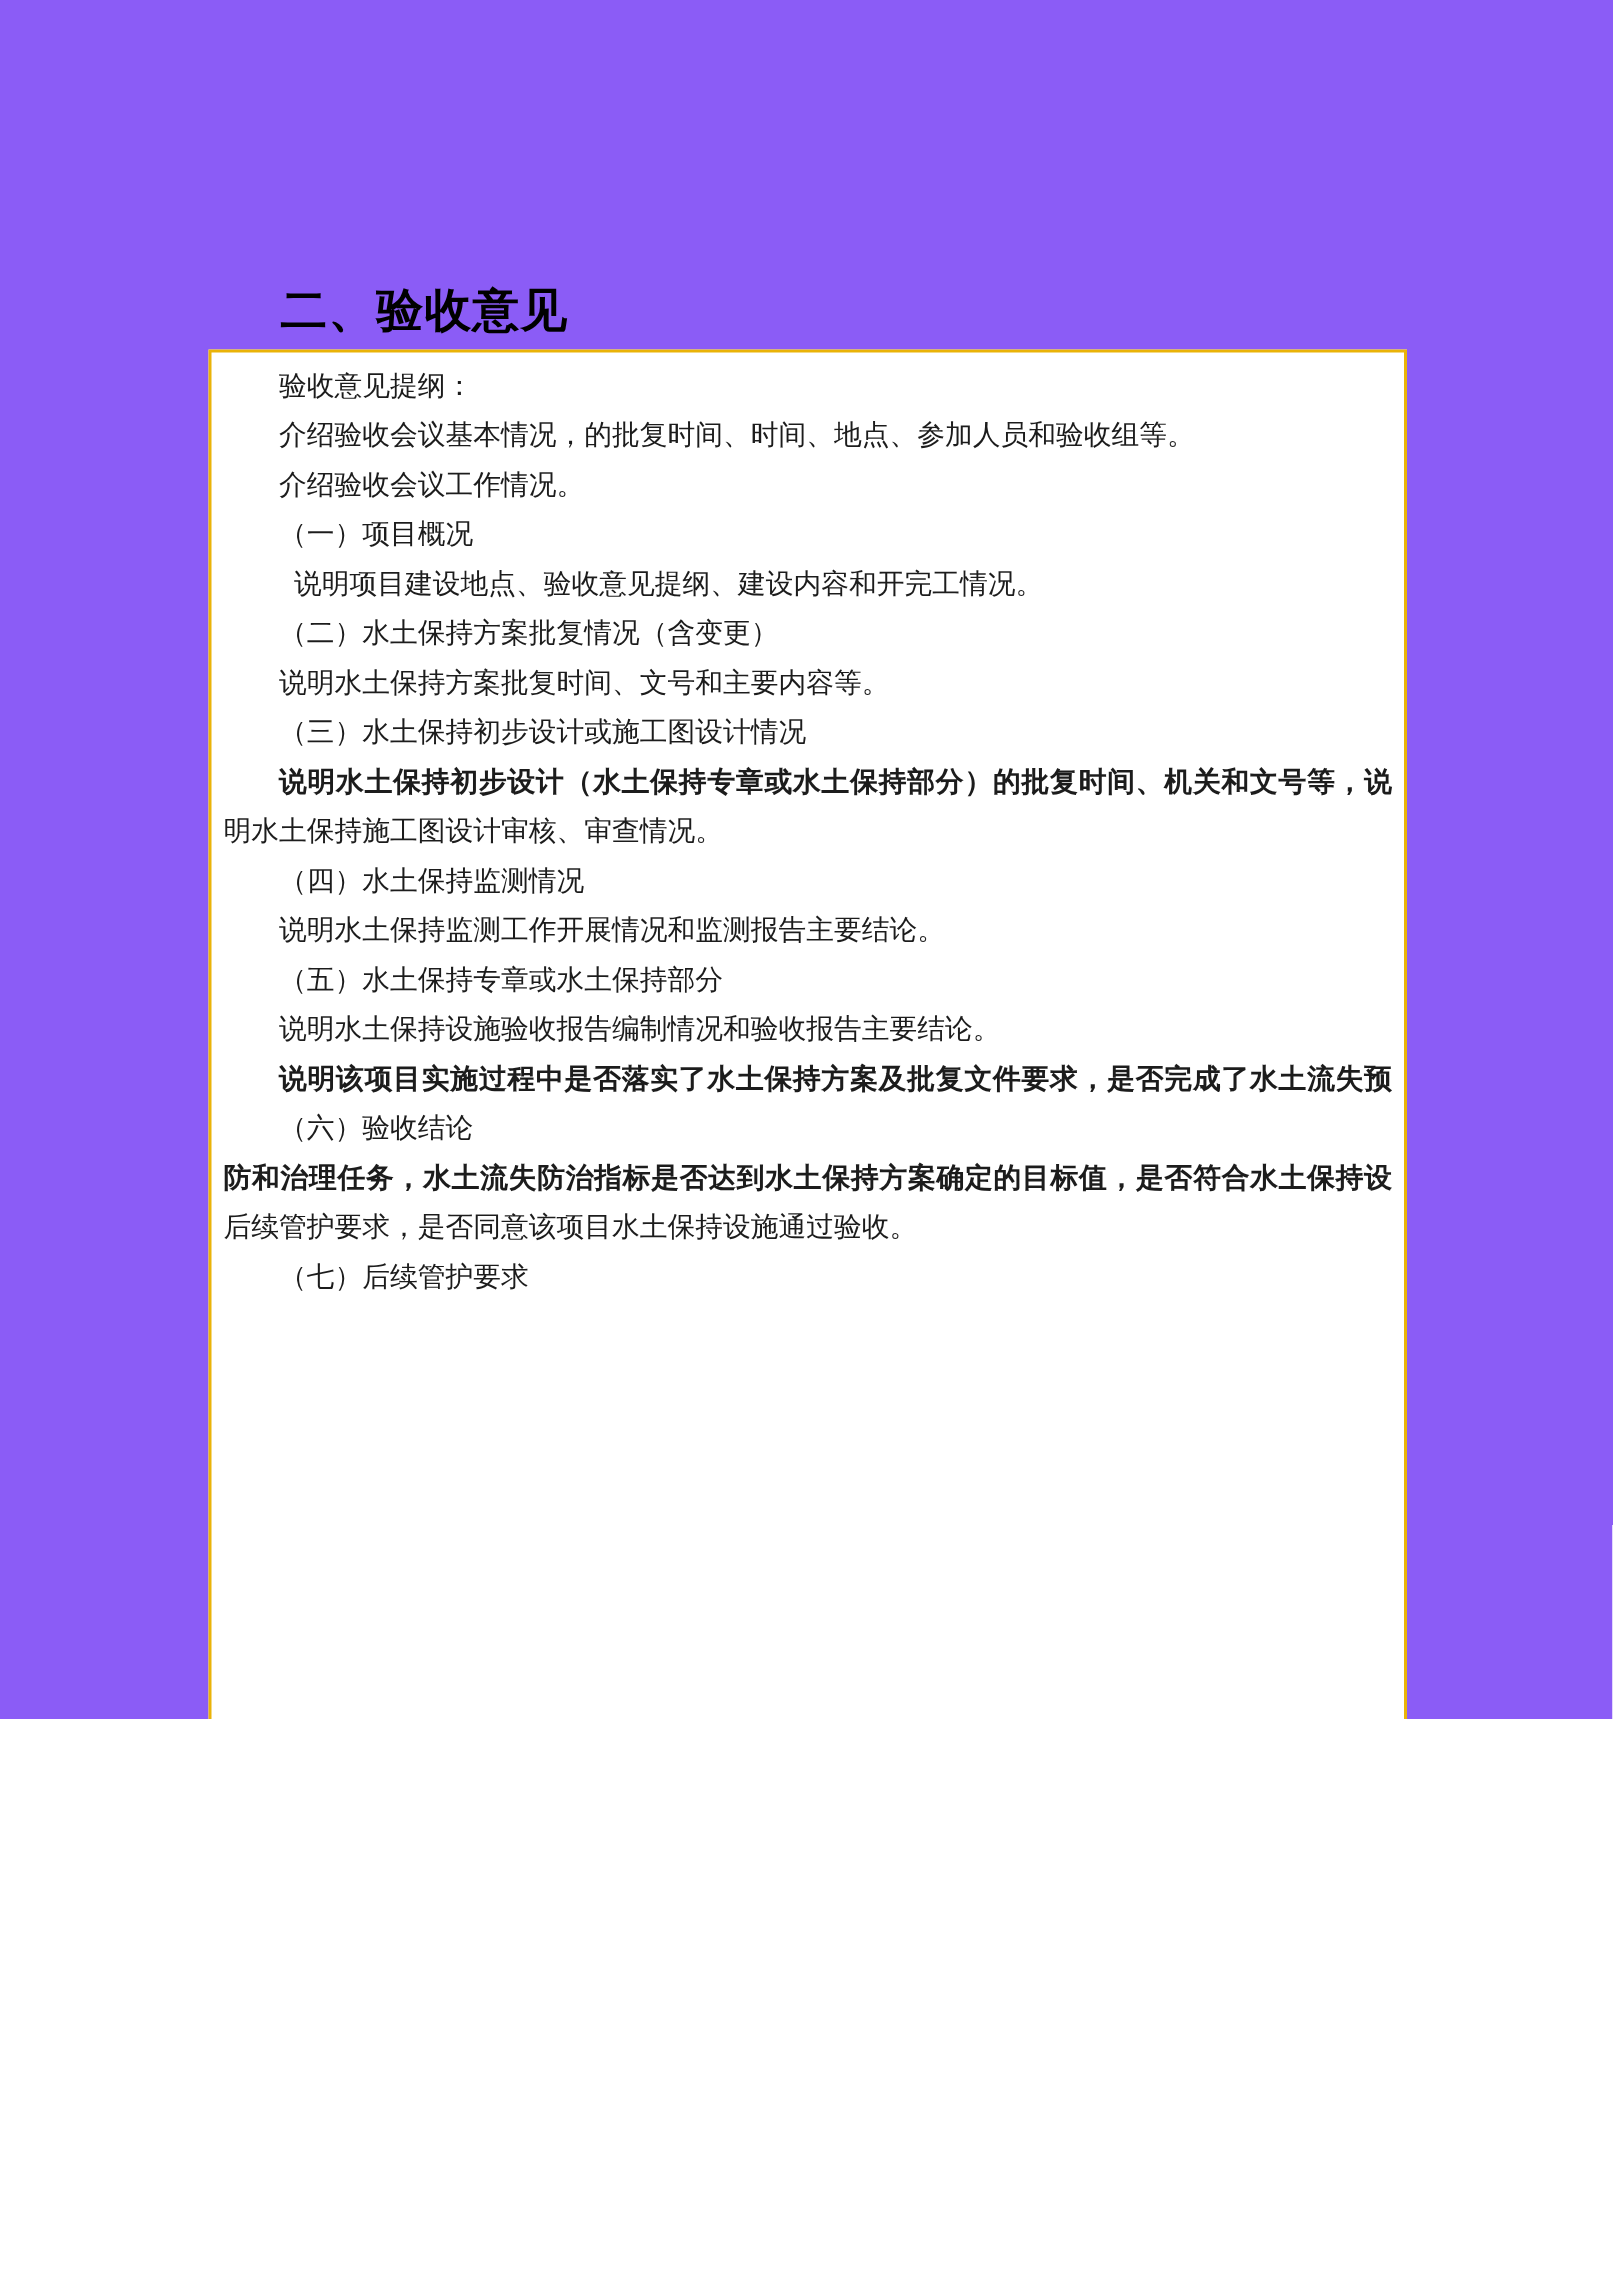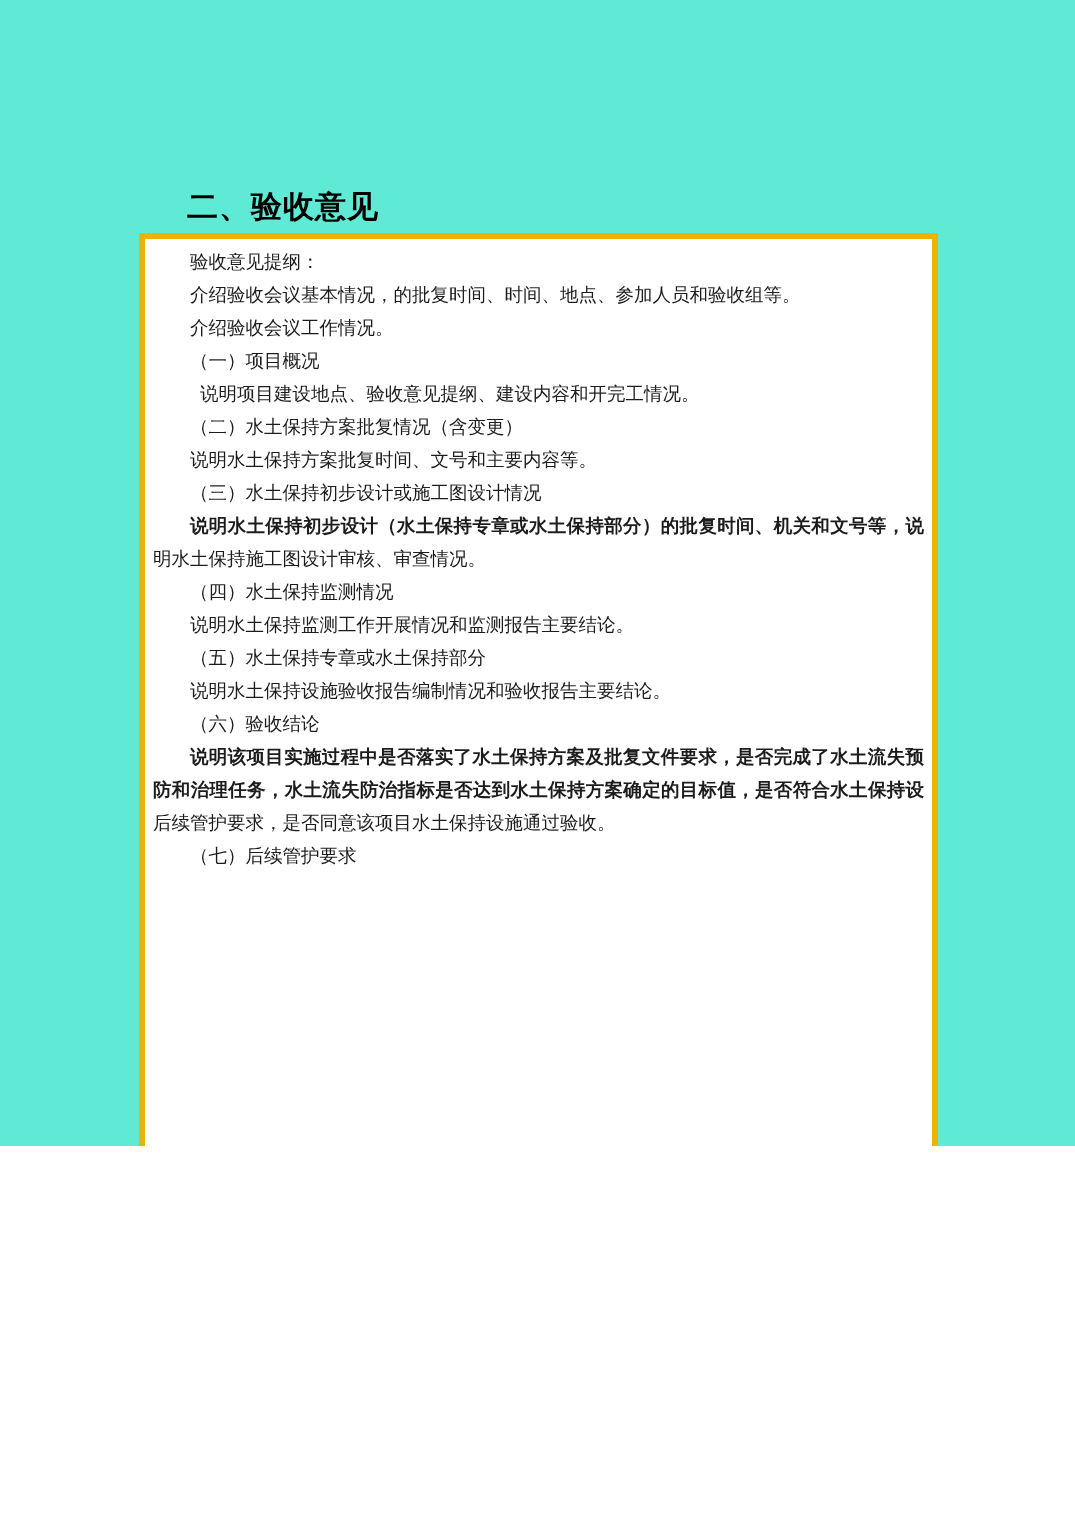--- a/index.html
+++ b/index.html
@@ -1,21 +1,21 @@
 <!DOCTYPE html>
 <html><head>
 <meta charset="utf-8">
 <style>
   * { margin: 0; padding: 0; box-sizing: border-box; }
   html, body { background: #ffffff; }
   .page {
     position: relative;
     width: 1075px;
     height: 1146px;
-    background: #5eead4;
+    background: #8b5cf6;
     font-family: "Liberation Serif", "DejaVu Serif", serif;
     color: #1a1a1a;
     overflow: hidden;
   }
   .doc-title {
     position: absolute;
     left: 187px;
     top: 186px;
     font-family: "Liberation Sans", "DejaVu Sans", sans-serif;
     font-weight: bold;
@@ -23,21 +23,21 @@
     letter-spacing: 1px;
     color: #000000;
     white-space: nowrap;
   }
   .outline-box {
     position: absolute;
     left: 139px;
     top: 233px;
     width: 799px;
     height: 1080px;
-    border: 6px solid #eab308;
+    border: 2px solid #eab308;
     padding: 7px 8px 0 8px;
     background: #ffffff;
   }
   .line {
     font-size: 18.5px;
     line-height: 33px;
     white-space: nowrap;
     color: #1c1c1c;
   }
   .line.indent { text-indent: 37px; }
@@ -78,22 +78,22 @@
       <div class="line indent-extra">说明项目建设地点、验收意见提纲、建设内容和开完工情况。</div>
       <div class="line indent">（二）水土保持方案批复情况（含变更）</div>
       <div class="line indent">说明水土保持方案批复时间、文号和主要内容等。</div>
       <div class="line indent">（三）水土保持初步设计或施工图设计情况</div>
       <div class="line indent justify">说明水土保持初步设计（水土保持专章或水土保持部分）的批复时间、机关和文号等，说</div>
       <div class="line flush">明水土保持施工图设计审核、审查情况。</div>
       <div class="line indent">（四）水土保持监测情况</div>
       <div class="line indent">说明水土保持监测工作开展情况和监测报告主要结论。</div>
       <div class="line indent">（五）水土保持专章或水土保持部分</div>
       <div class="line indent">说明水土保持设施验收报告编制情况和验收报告主要结论。</div>
+      <div class="line indent justify">说明该项目实施过程中是否落实了水土保持方案及批复文件要求，是否完成了水土流失预</div>
       <div class="line indent">（六）验收结论</div>
-      <div class="line indent justify">说明该项目实施过程中是否落实了水土保持方案及批复文件要求，是否完成了水土流失预</div>
       <div class="line flush justify">防和治理任务，水土流失防治指标是否达到水土保持方案确定的目标值，是否符合水土保持设</div>
       <div class="line flush">后续管护要求，是否同意该项目水土保持设施通过验收。</div>
       <div class="line indent">（七）后续管护要求</div>
     </div>
 
   <div class="page-number">— 335 —</div>
 
 </div>
 
 </body></html>

